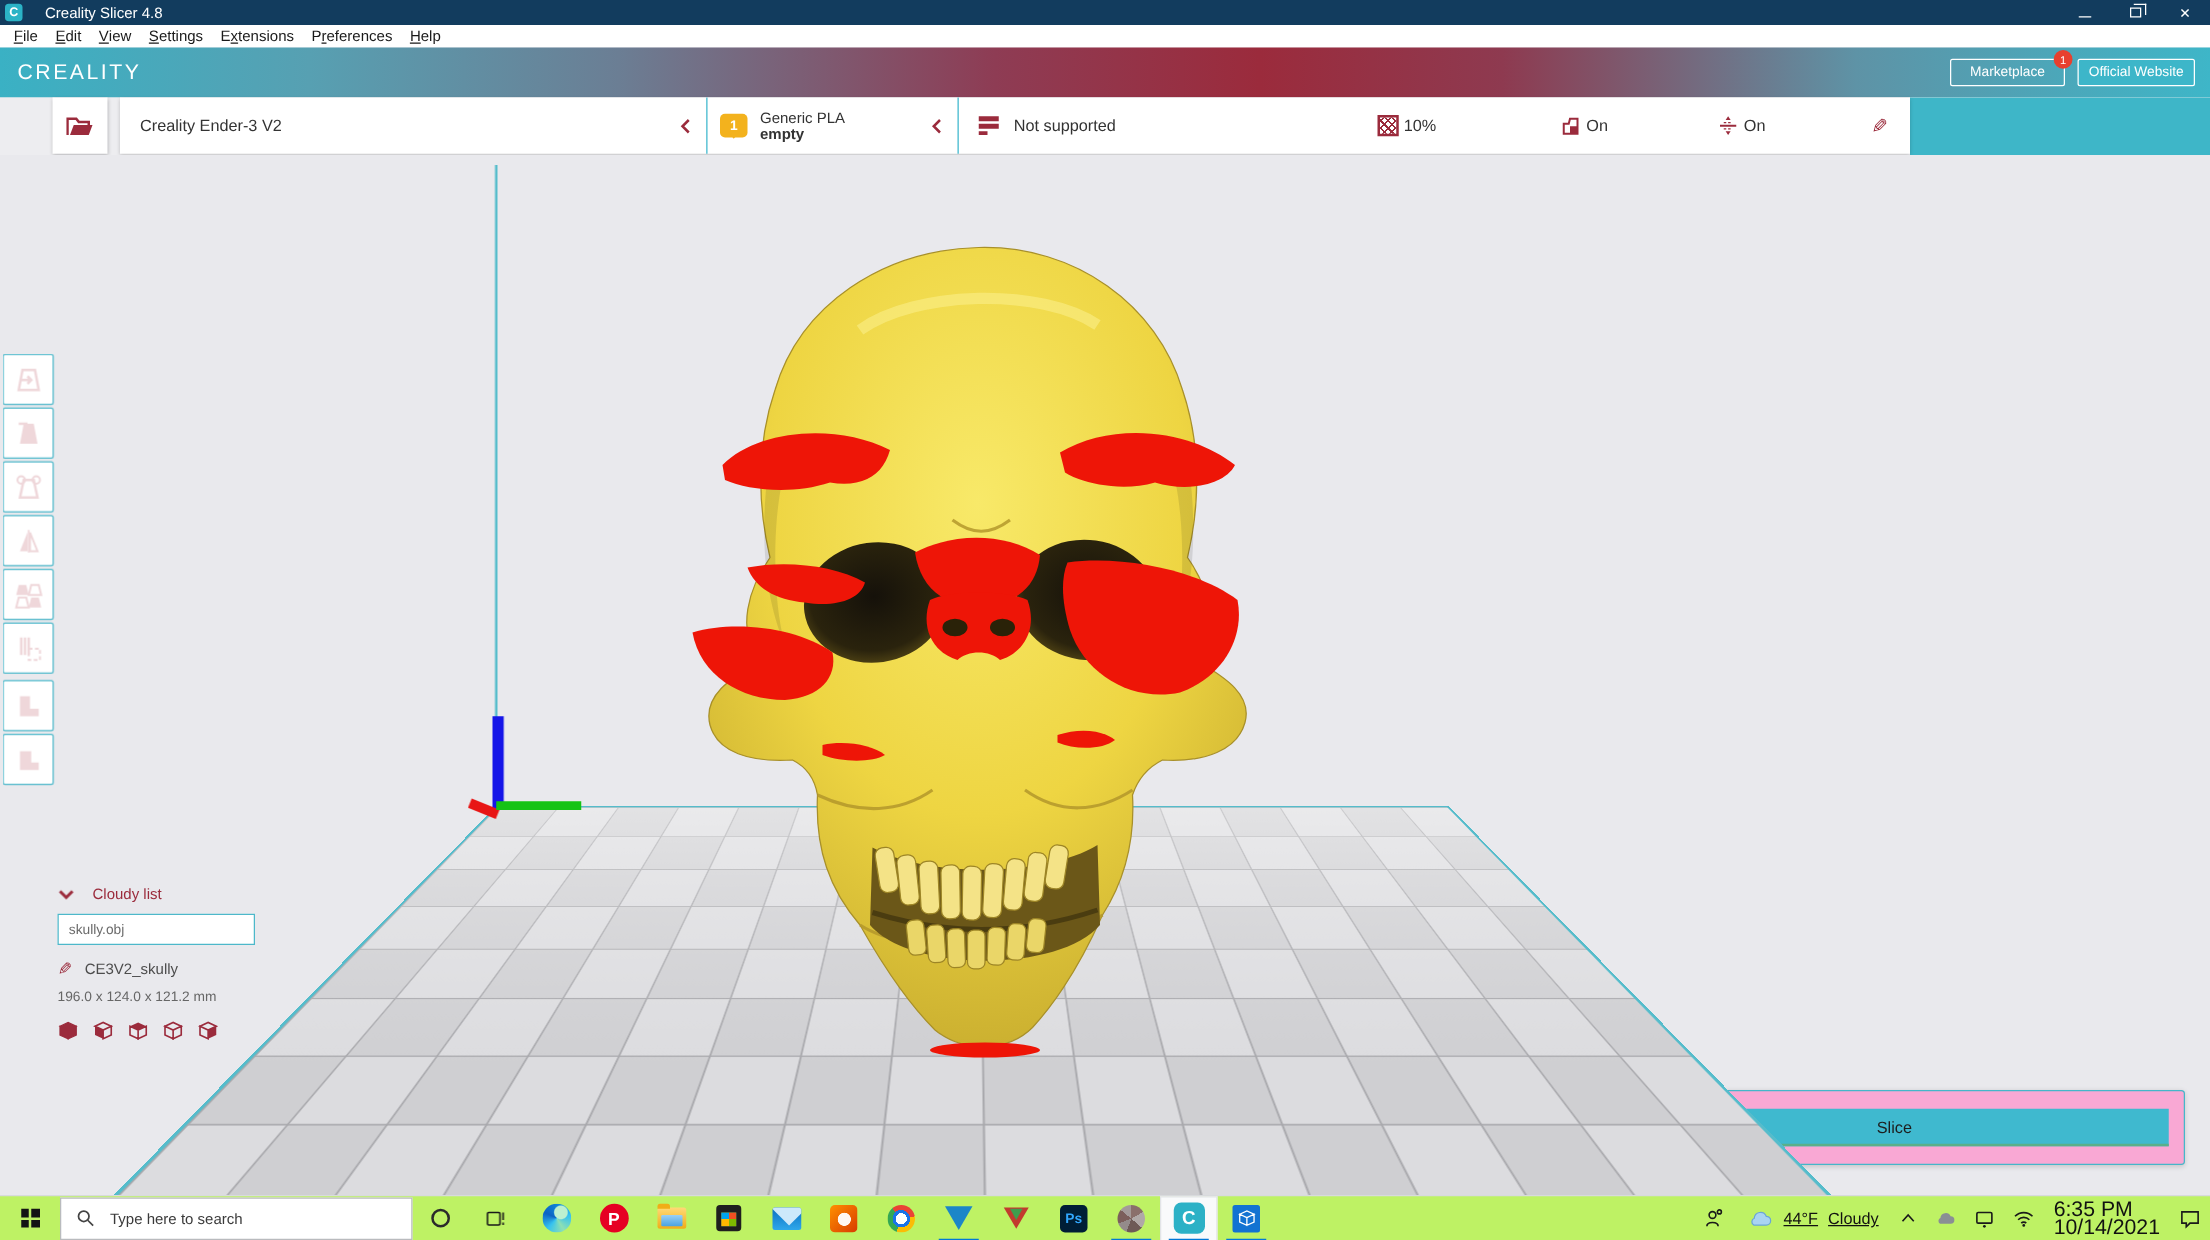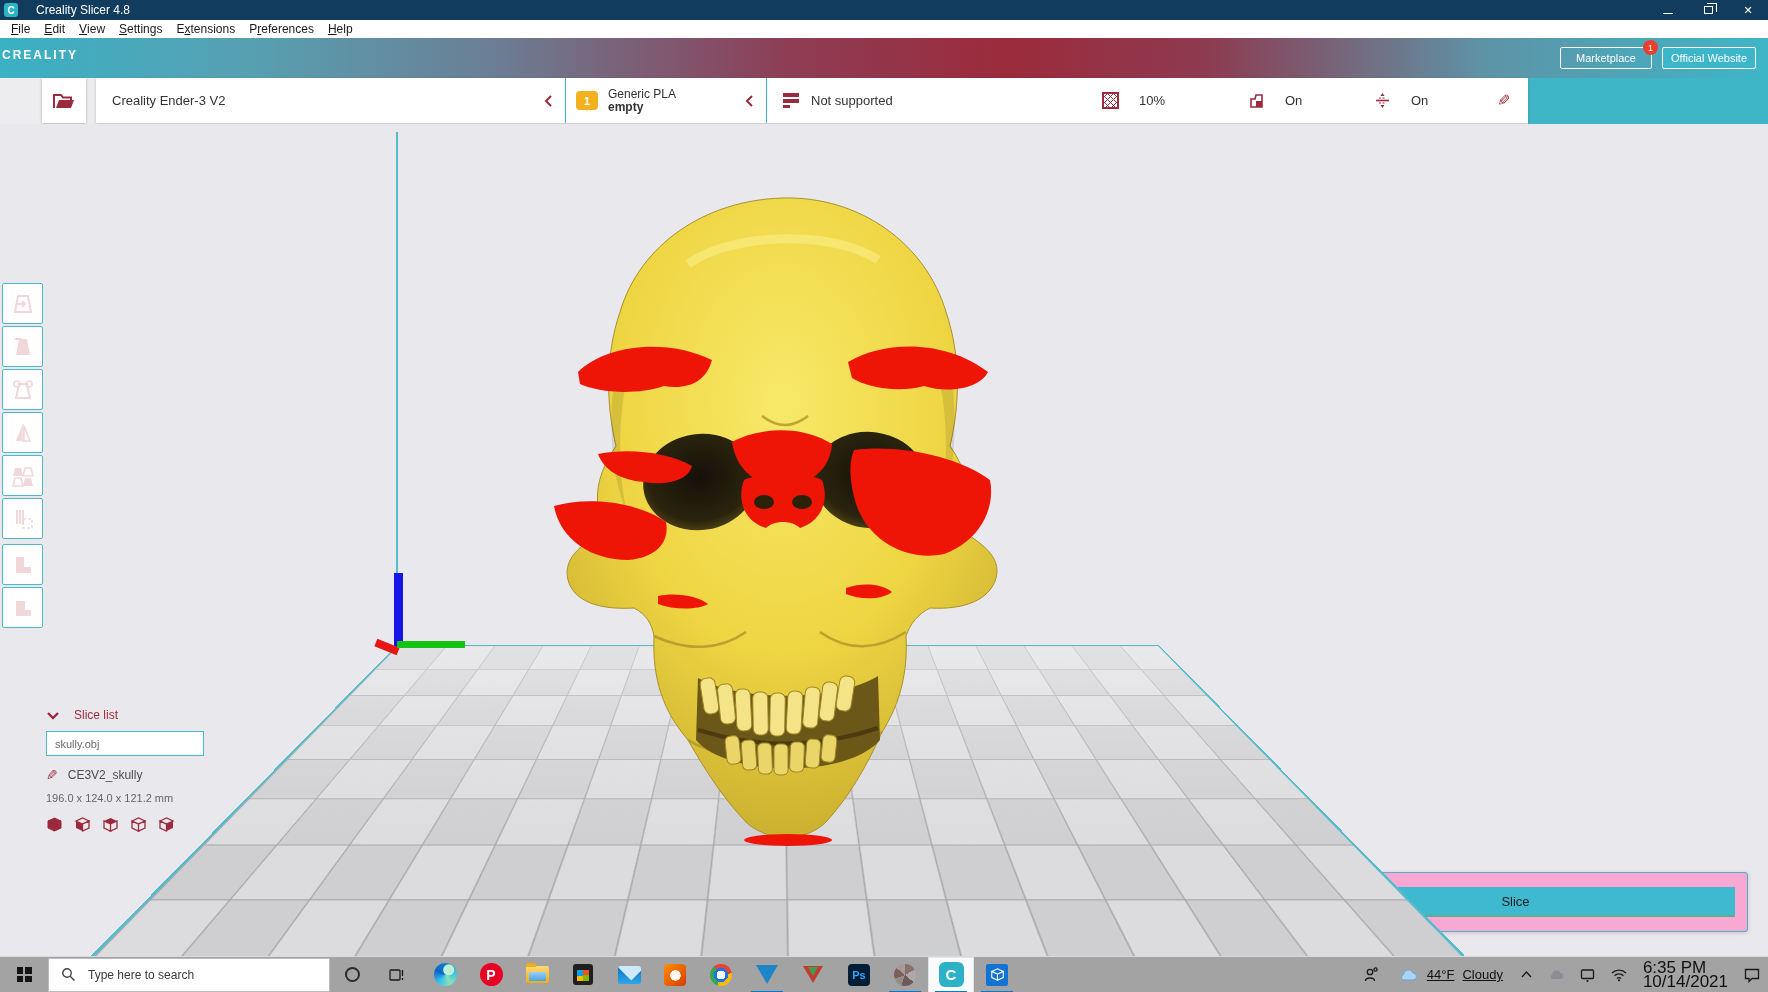--- a/index.html
+++ b/index.html
@@ -17,21 +17,21 @@
   .glyph-restore::before { content:''; position:absolute; left:2px; top:-4px; width:9px; height:8px; border:1px solid #fff; border-bottom:none; border-left:none; }
 
   
   .menubar { position:absolute; left:0; top:20px; width:1768px; height:18px; background:#fff; display:flex; align-items:center; font-size:12px; color:#1a1a1a; padding-left:4px; }
   .menu-item { padding:0 7px; height:100%; display:flex; align-items:center; cursor:default; }
   .menu-item u { text-underline-offset:1px; }
 
   
   .header { position:absolute; left:0; top:38px; width:1768px; height:40px;
     background:linear-gradient(90deg,#3ab1c4 0%,#57a0b2 14%,#6b7e94 28%,#8e3c54 45%,#9b2b3c 57%,#8e3a50 68%,#5e93a6 84%,#3eb6c8 100%); }
-  .brand { position:absolute; left:2px; top:10px; color:#fff; font-size:12px; font-weight:700; letter-spacing:2px; }
+  .brand { position:absolute; left:14px; top:10px; color:#fff; font-size:17px; font-weight:400; letter-spacing:2px; }
   .stage-tabs { position:absolute; left:738px; top:6px; display:flex; align-items:center; height:28px; }
   .stage-tab { color:#fff; font-size:12px; font-weight:600; letter-spacing:.5px; padding:0 24px; height:28px; display:flex; align-items:center; }
   .stage-tab.active { background:#fff; color:#27348b; }
   .hdr-btn { position:absolute; top:9px; height:22px; display:flex; align-items:center; justify-content:center; font-size:11px; color:#fff; border:1px solid #fff; border-radius:2px; }
   .btn-marketplace { left:1560px; width:92px; background:transparent; }
   .btn-official { left:1662px; width:94px; background:#3db6c9; }
   .badge { position:absolute; right:-7px; top:-8px; width:15px; height:15px; background:#e8402e; border-radius:50%; color:#fff; font-size:9px; display:flex; align-items:center; justify-content:center; }
 
   
   .toolbar-row { position:absolute; left:0; top:78px; width:1768px; height:46px; background:#ededf0; }
@@ -46,21 +46,21 @@
   .mat-pin { width:22px; height:19px; background:#f3b21d; border-radius:4px; position:relative; color:#fff; font-weight:700; font-size:11px; display:flex; align-items:center; justify-content:center; }
   .mat-pin::after { content:''; position:absolute; bottom:-6px; left:6px; border:5px solid transparent; border-top:6px solid #f3b21d; }
   .mat-text { margin-left:10px; line-height:13px; font-size:12px; }
   .mat-text b { font-size:12px; }
   .sec-profile { padding-left:16px; width:320px; }
   .prof-ico { display:flex; flex-direction:column; gap:2px; margin-right:12px; }
   .prof-ico i { display:block; background:#9b2b3c; }
   .prof-ico i:nth-child(1){ width:16px; height:4px; }
   .prof-ico i:nth-child(2){ width:16px; height:4px; }
   .prof-ico i:nth-child(3){ width:7px; height:3px; }
-  .sum-item { display:flex; align-items:center; gap:20px; position:absolute; top:0; height:45px; }
+  .sum-item { display:flex; align-items:center; gap:4px; position:absolute; top:0; height:45px; }
   .sum-infill { left:1006px; } .sum-support { left:1152px; } .sum-adhesion { left:1278px; }
   .infill-ico { width:17px; height:17px; border:2px solid #9b2b3c;
      background:repeating-linear-gradient(45deg,transparent 0 3px,#9b2b3c 3px 4.2px),repeating-linear-gradient(-45deg,transparent 0 3px,#9b2b3c 3px 4.2px); }
   .pencil { position:absolute; right:18px; top:13px; color:#9b2b3c; font-size:16px; transform:scaleX(-1); }
 
   
   .viewport { position:absolute; left:0; top:124px; width:1768px; height:832px; background:#e9e9ed; overflow:hidden; }
 
   .plate { position:absolute; left:397px; top:521px; width:762px; height:1000px;
     transform-origin:50% 0; transform:perspective(760px) rotateX(63deg);
@@ -94,21 +94,21 @@
   .obj-model { margin-top:11px; display:flex; align-items:center; gap:10px; color:#4d4d4d; }
   .obj-model .pen { color:#9b2b3c; font-size:14px; transform:scaleX(-1); }
   .obj-dims { margin-top:9px; color:#666; font-size:11px; }
   .view-cubes { margin-top:12px; display:flex; gap:11px; }
 
   
   .slice-panel { position:absolute; left:1283px; top:748px; width:465px; height:60px; background:#f9a8d4; border:1px solid #45b6c9; border-radius:3px; box-shadow:0 1px 4px rgba(0,0,0,.15); }
   .slice-btn { position:absolute; left:12px; top:14px; width:439px; height:30px; background:#3fb9cf; border:none; border-bottom:2px solid #59b08a; color:#1d1d1d; font-size:13px; font-family:"Liberation Sans",sans-serif; }
 
   
-  .taskbar { position:absolute; left:0; top:956px; width:1768px; height:36px; background:#a3a3a3; border-top:1px solid #d8dadd; display:flex; align-items:center; }
+  .taskbar { position:absolute; left:0; top:956px; width:1768px; height:36px; background:#bef264; border-top:1px solid #d8dadd; display:flex; align-items:center; }
   .tb-start { width:48px; height:36px; display:flex; align-items:center; justify-content:center; }
   .winlogo { width:15px; height:15px; display:grid; grid-template-columns:1fr 1fr; grid-template-rows:1fr 1fr; gap:2px; }
   .winlogo i { background:#141414; }
   .search-box { width:282px; height:34px; background:#fff; border:1px solid #b9bbbe; display:flex; align-items:center; padding-left:12px; gap:12px; }
   .search-box input { border:none; outline:none; font-size:12px; width:200px; font-family:"Liberation Sans",sans-serif; color:#333; background:transparent; }
   .search-box input::placeholder { color:#3a3a3a; }
   .tb-icobtn { width:44px; height:36px; display:flex; align-items:center; justify-content:center; }
   .cortana { width:15px; height:15px; border:2px solid #2b2b2b; border-radius:50%; }
   .apps { display:flex; margin-left:4px; }
   .app { width:46px; height:36px; display:flex; align-items:center; justify-content:center; position:relative; }
@@ -384,21 +384,21 @@
           <path d="M5,5 h9 v9 h6 v6 h-15 z" fill="#eed3d7"></path>
         </svg>
     </div>
   </div>
 
   <div class="objlist">
     <div class="obj-head">
       <svg width="14" height="9" viewBox="0 0 14 9">
           <polyline points="2,2 7,7 12,2" fill="none" stroke="#9b2b3c" stroke-width="2.4"></polyline>
         </svg>
-      <span>Slice list</span>
+      <span>Cloudy list</span>
     </div>
     <div class="obj-box">
       <span>skully.obj</span>
     </div>
     <div class="obj-model">
       <span class="pen">✎</span>
       <span>CE3V2_skully</span>
     </div>
     <div class="obj-dims">196.0 x 124.0 x 121.2 mm</div>
     <div class="view-cubes">

